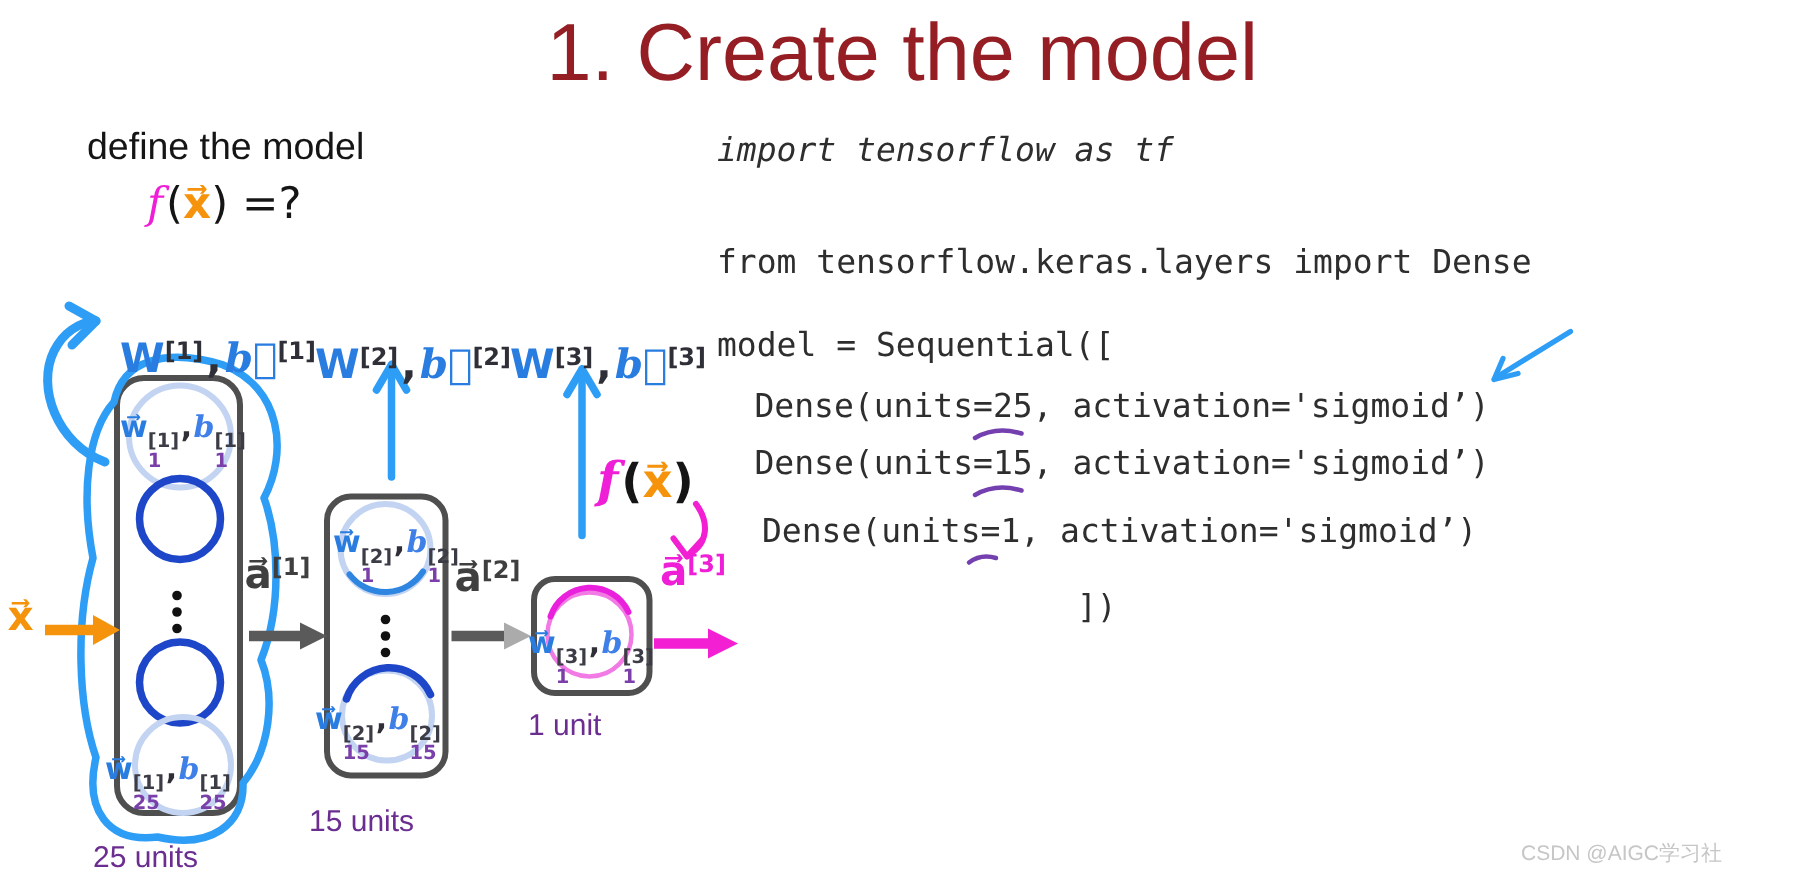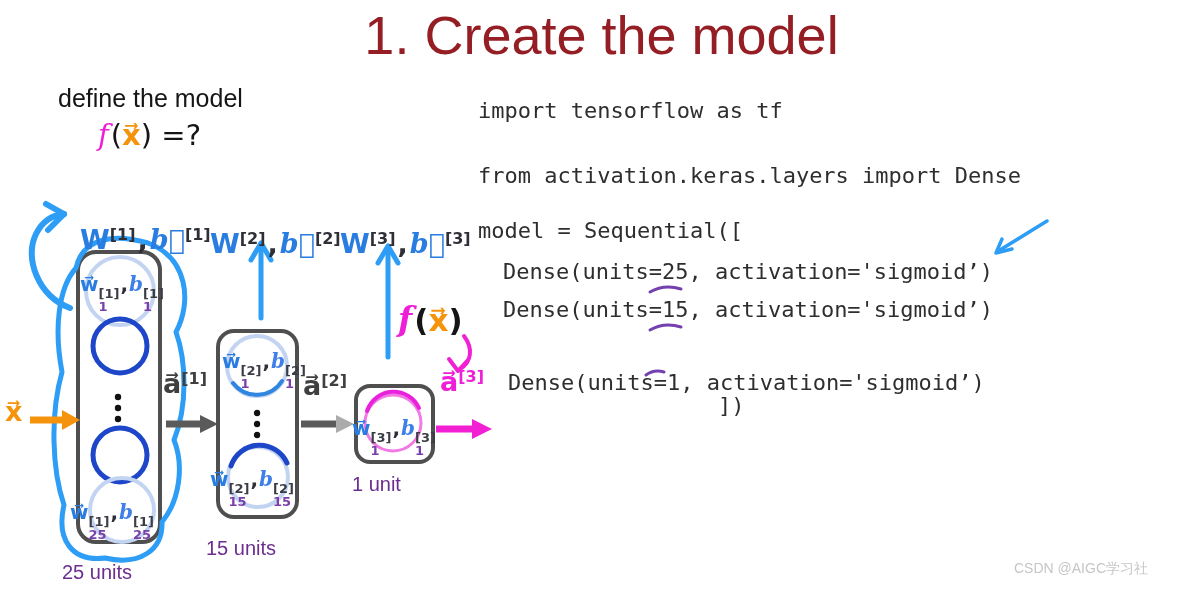--- a/index.html
+++ b/index.html
@@ -219,23 +219,23 @@
   <div id="input-label" class="abs" style="left:5px;top:396px;">x⃗</div>
 
   <div id="formula-output" class="abs formula">
     <span class="f">f</span><span>(</span><span class="x">x⃗</span><span>)</span>
   </div>
 
   <div class="abs units-label" style="left:62px;top:561px;">25 units</div>
   <div class="abs units-label" style="left:206px;top:537px;">15 units</div>
   <div class="abs units-label" style="left:352px;top:473px;">1 unit</div>
 
-  <div class="abs code-line" style="left:478px;top:98px;">import tensorflow as tf</div>
-  <div class="abs code-line" style="left:478px;top:163px;">from activation.keras.layers import Dense</div>
+  <div class="abs code-line" style="left:478px;top:88px;font-style:italic;">import tensorflow as tf</div>
+  <div class="abs code-line" style="left:478px;top:163px;">from tensorflow.keras.layers import Dense</div>
   <div class="abs code-line" style="left:478px;top:218px;">model = Sequential([</div>
   <div class="abs code-line" style="left:503px;top:259px;">Dense(units=25, activation='sigmoid’)</div>
   <div class="abs code-line" style="left:503px;top:297px;">Dense(units=15, activation='sigmoid’)</div>
-  <div class="abs code-line" style="left:508px;top:342px;margin-top:28px;">Dense(units=1, activation='sigmoid’)</div>
+  <div class="abs code-line" style="left:508px;top:342px;">Dense(units=1, activation='sigmoid’)</div>
   <div class="abs code-line" style="left:718px;top:393px;">])</div>
 
   <div id="watermark" class="abs">CSDN @AIGC学习社</div>
 
 </div>
 
 </body></html>

